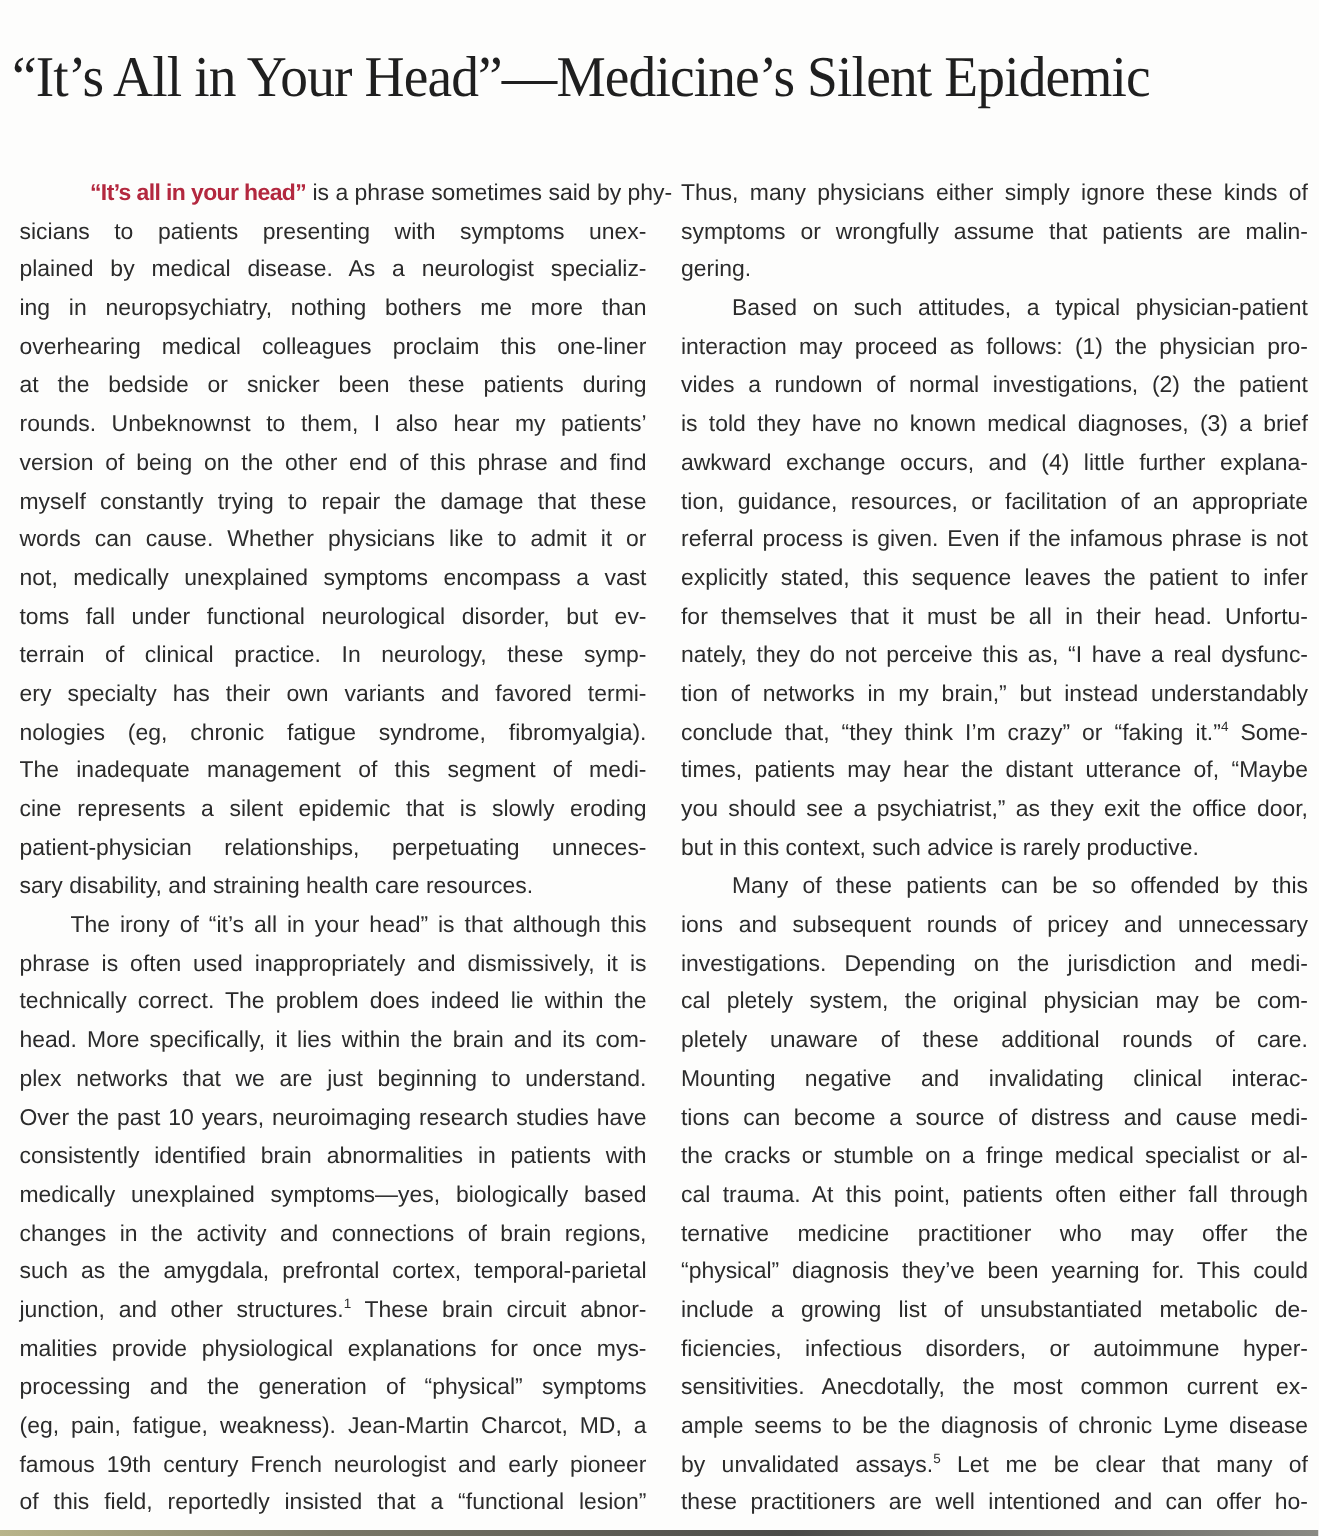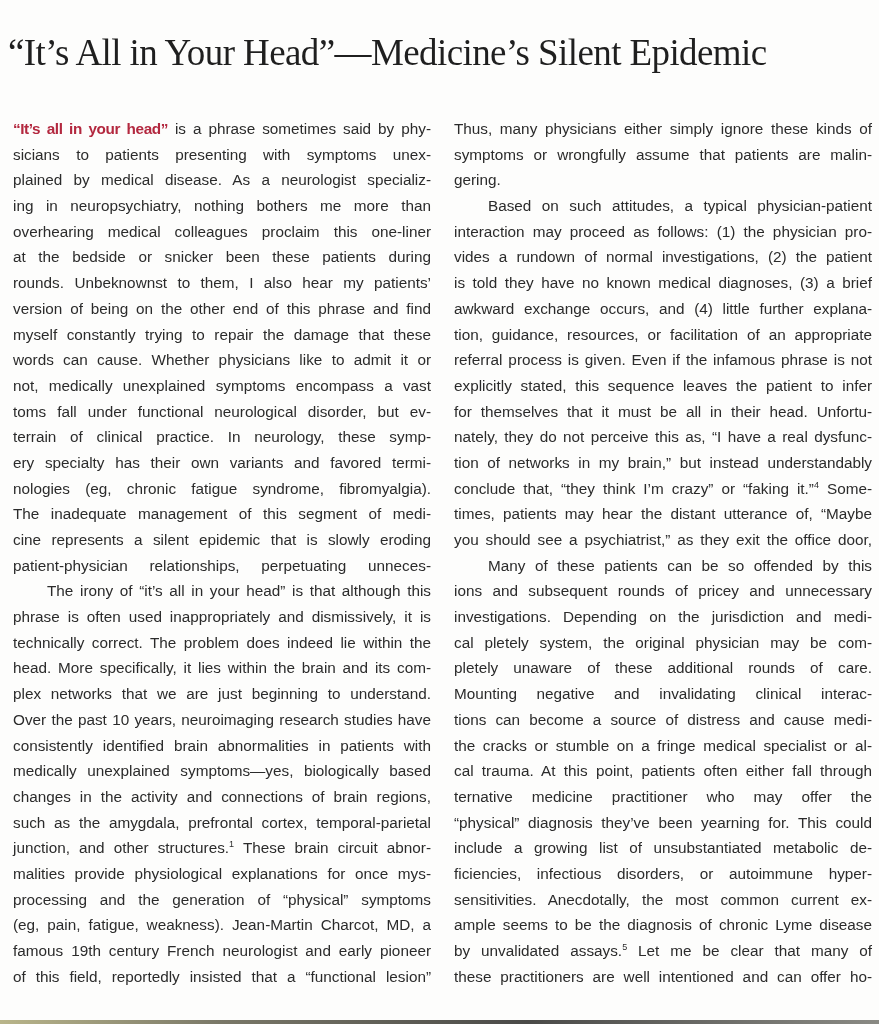--- a/index.html
+++ b/index.html
@@ -50,20 +50,21 @@
     .line.last {
       text-align-last: left;
     }
     .line.indent {
       padding-left: 34px;
     }
     .lead {
       color: #b3283f;
       font-weight: bold;
       letter-spacing: -0.4px;
+      margin-left: 47px;
     }
     sup {
       font-size: 9px;
       line-height: 0;
       vertical-align: 6px;
     }
     .bottom-strip {
       position: absolute;
       left: 0;
       top: 1020px;
@@ -89,20 +90,21 @@
   <span class="line">myself constantly trying to repair the damage that these</span>
   <span class="line">words can cause. Whether physicians like to admit it or</span>
   <span class="line">not, medically unexplained symptoms encompass a vast</span>
   <span class="line">toms fall under functional neurological disorder, but ev-</span>
   <span class="line">terrain of clinical practice. In neurology, these symp-</span>
   <span class="line">ery specialty has their own variants and favored termi-</span>
   <span class="line">nologies (eg, chronic fatigue syndrome, fibromyalgia).</span>
   <span class="line">The inadequate management of this segment of medi-</span>
   <span class="line">cine represents a silent epidemic that is slowly eroding</span>
   <span class="line">patient-physician relationships, perpetuating unneces-</span>
+  <span class="line last">sary disability, and straining health care resources.</span>
   <span class="line indent">The irony of “it’s all in your head” is that although this</span>
   <span class="line">phrase is often used inappropriately and dismissively, it is</span>
   <span class="line">technically correct. The problem does indeed lie within the</span>
   <span class="line">head. More specifically, it lies within the brain and its com-</span>
   <span class="line">plex networks that we are just beginning to understand.</span>
   <span class="line">Over the past 10 years, neuroimaging research studies have</span>
   <span class="line">consistently identified brain abnormalities in patients with</span>
   <span class="line">medically unexplained symptoms—yes, biologically based</span>
   <span class="line">changes in the activity and connections of brain regions,</span>
   <span class="line">such as the amygdala, prefrontal cortex, temporal-parietal</span>
@@ -125,20 +127,21 @@
   <span class="line">awkward exchange occurs, and (4) little further explana-</span>
   <span class="line">tion, guidance, resources, or facilitation of an appropriate</span>
   <span class="line">referral process is given. Even if the infamous phrase is not</span>
   <span class="line">explicitly stated, this sequence leaves the patient to infer</span>
   <span class="line">for themselves that it must be all in their head. Unfortu-</span>
   <span class="line">nately, they do not perceive this as, “I have a real dysfunc-</span>
   <span class="line">tion of networks in my brain,” but instead understandably</span>
   <span class="line"><span>conclude that, “they think I’m crazy” or “faking it.”</span><sup>4</sup><span> Some-</span></span>
   <span class="line">times, patients may hear the distant utterance of, “Maybe</span>
   <span class="line">you should see a psychiatrist,” as they exit the office door,</span>
+  <span class="line last">but in this context, such advice is rarely productive.</span>
   <span class="line indent">Many of these patients can be so offended by this</span>
   <span class="line">ions and subsequent rounds of pricey and unnecessary</span>
   <span class="line">investigations. Depending on the jurisdiction and medi-</span>
   <span class="line">cal pletely system, the original physician may be com-</span>
   <span class="line">pletely unaware of these additional rounds of care.</span>
   <span class="line">Mounting negative and invalidating clinical interac-</span>
   <span class="line">tions can become a source of distress and cause medi-</span>
   <span class="line">the cracks or stumble on a fringe medical specialist or al-</span>
   <span class="line">cal trauma. At this point, patients often either fall through</span>
   <span class="line">ternative medicine practitioner who may offer the</span>

